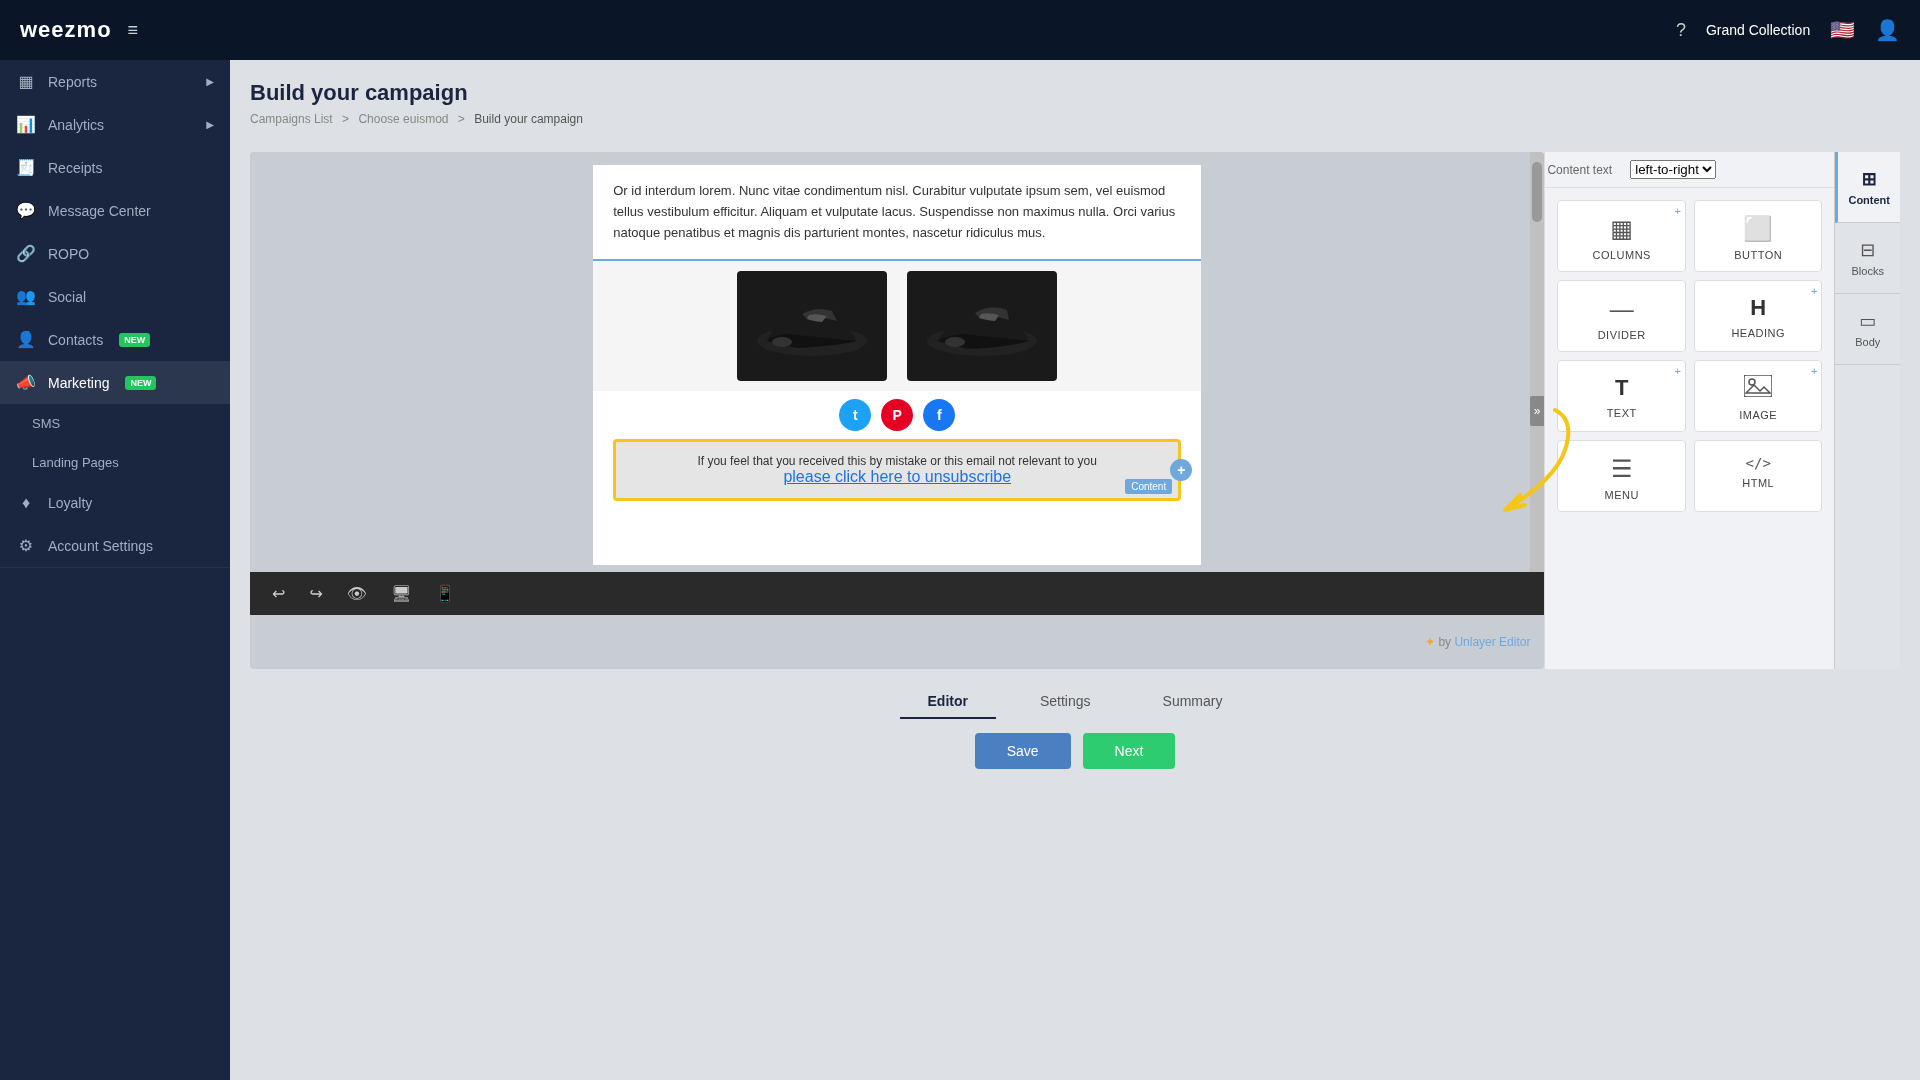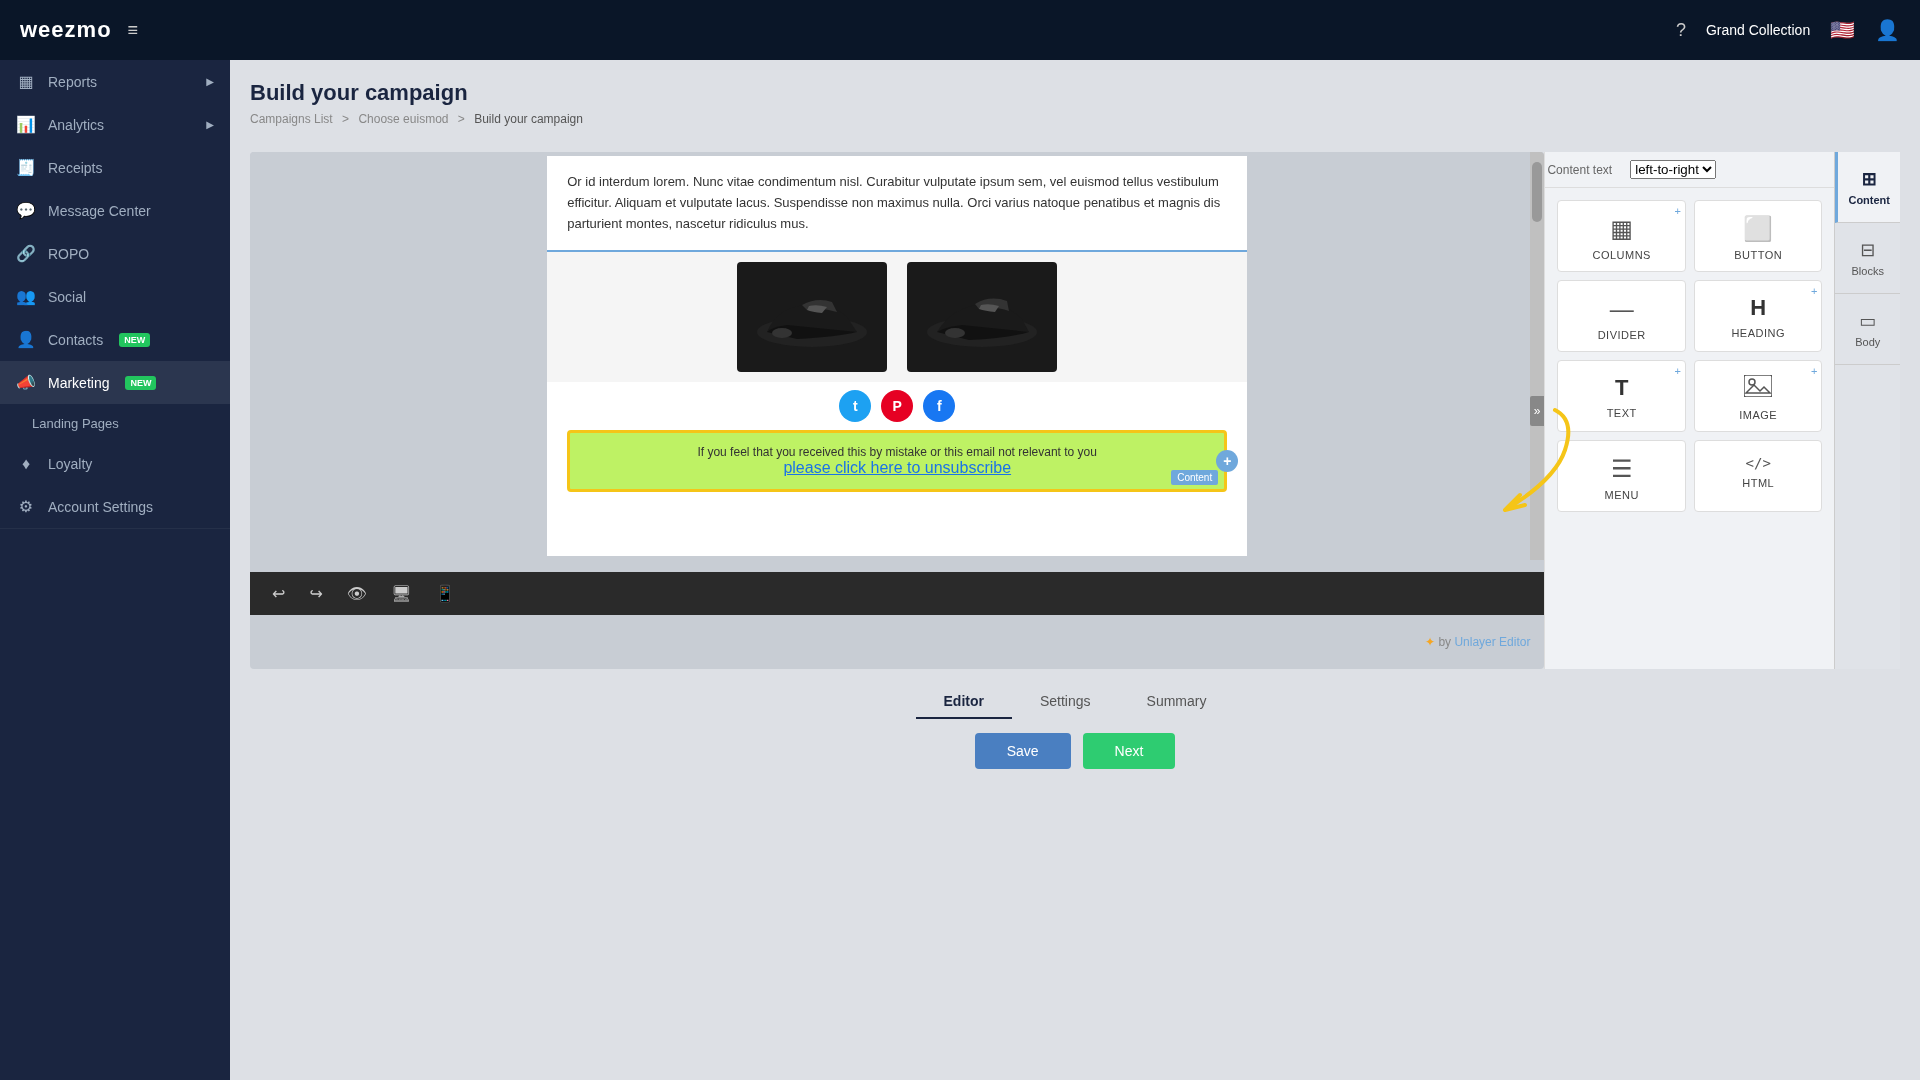--- a/index.html
+++ b/index.html
@@ -89,22 +89,22 @@
     }
     .email-preview {
       background: #c8cdd4;
       width: 100%;
       height: 420px;
       overflow-y: auto;
       position: relative;
     }
     .email-canvas {
       background: #fff;
-      width: 700px;
-      margin: 4px auto;
+      width: 608px;
+      margin: 13px auto;
       min-height: 400px;
       position: relative;
     }
     .email-text-section {
       padding: 16px 20px;
       font-size: 13px;
       color: #333;
       line-height: 1.6;
       border-bottom: 2px solid #6fa8dc;
     }
@@ -144,21 +144,21 @@
       color: #fff;
       font-size: 14px;
       font-weight: 700;
     }
     .social-fb { background: #1877f2; }
     .social-pin { background: #e60023; }
     .social-tw { background: #1da1f2; }
 
     
     .email-unsubscribe-section {
-      background: #bef264;
+      background: #e5e5e5;
       border: 3px solid #f5c518;
       border-radius: 4px;
       margin: 0 20px 10px 20px;
       padding: 12px 16px;
       position: relative;
       cursor: pointer;
     }
     .email-unsubscribe-section .content-badge {
       position: absolute;
       bottom: 4px;
@@ -258,21 +258,21 @@
     
     .bottom-bar {
       display: flex;
       flex-direction: column;
       align-items: center;
       padding: 16px 0;
       background: #dde0e5;
     }
     .bottom-tabs {
       display: flex;
-      gap: 0;
+      gap: 16px;
       margin-bottom: 14px;
     }
     .bottom-tab {
       padding: 8px 28px;
       font-size: 14px;
       color: #555;
       cursor: pointer;
       border-bottom: 2px solid transparent;
     }
     .bottom-tab.active {
@@ -403,20 +403,23 @@
     </div>
     <div class="sidebar-item">
       <span class="sidebar-icon">👤</span>
       <span>Contacts</span>
       <span class="badge-new">NEW</span>
     </div>
     <div class="sidebar-item active">
       <span class="sidebar-icon">📣</span>
       <span>Marketing</span>
       <span class="badge-new">NEW</span>
+    </div>
+    <div class="sidebar-item sub">
+      <span>SMS</span>
     </div>
     <div class="sidebar-item sub">
       <span>Landing Pages</span>
     </div>
     <div class="sidebar-item">
       <span class="sidebar-icon">♦</span>
       <span>Loyalty</span>
     </div>
     <div class="sidebar-item">
       <span class="sidebar-icon">⚙</span>

